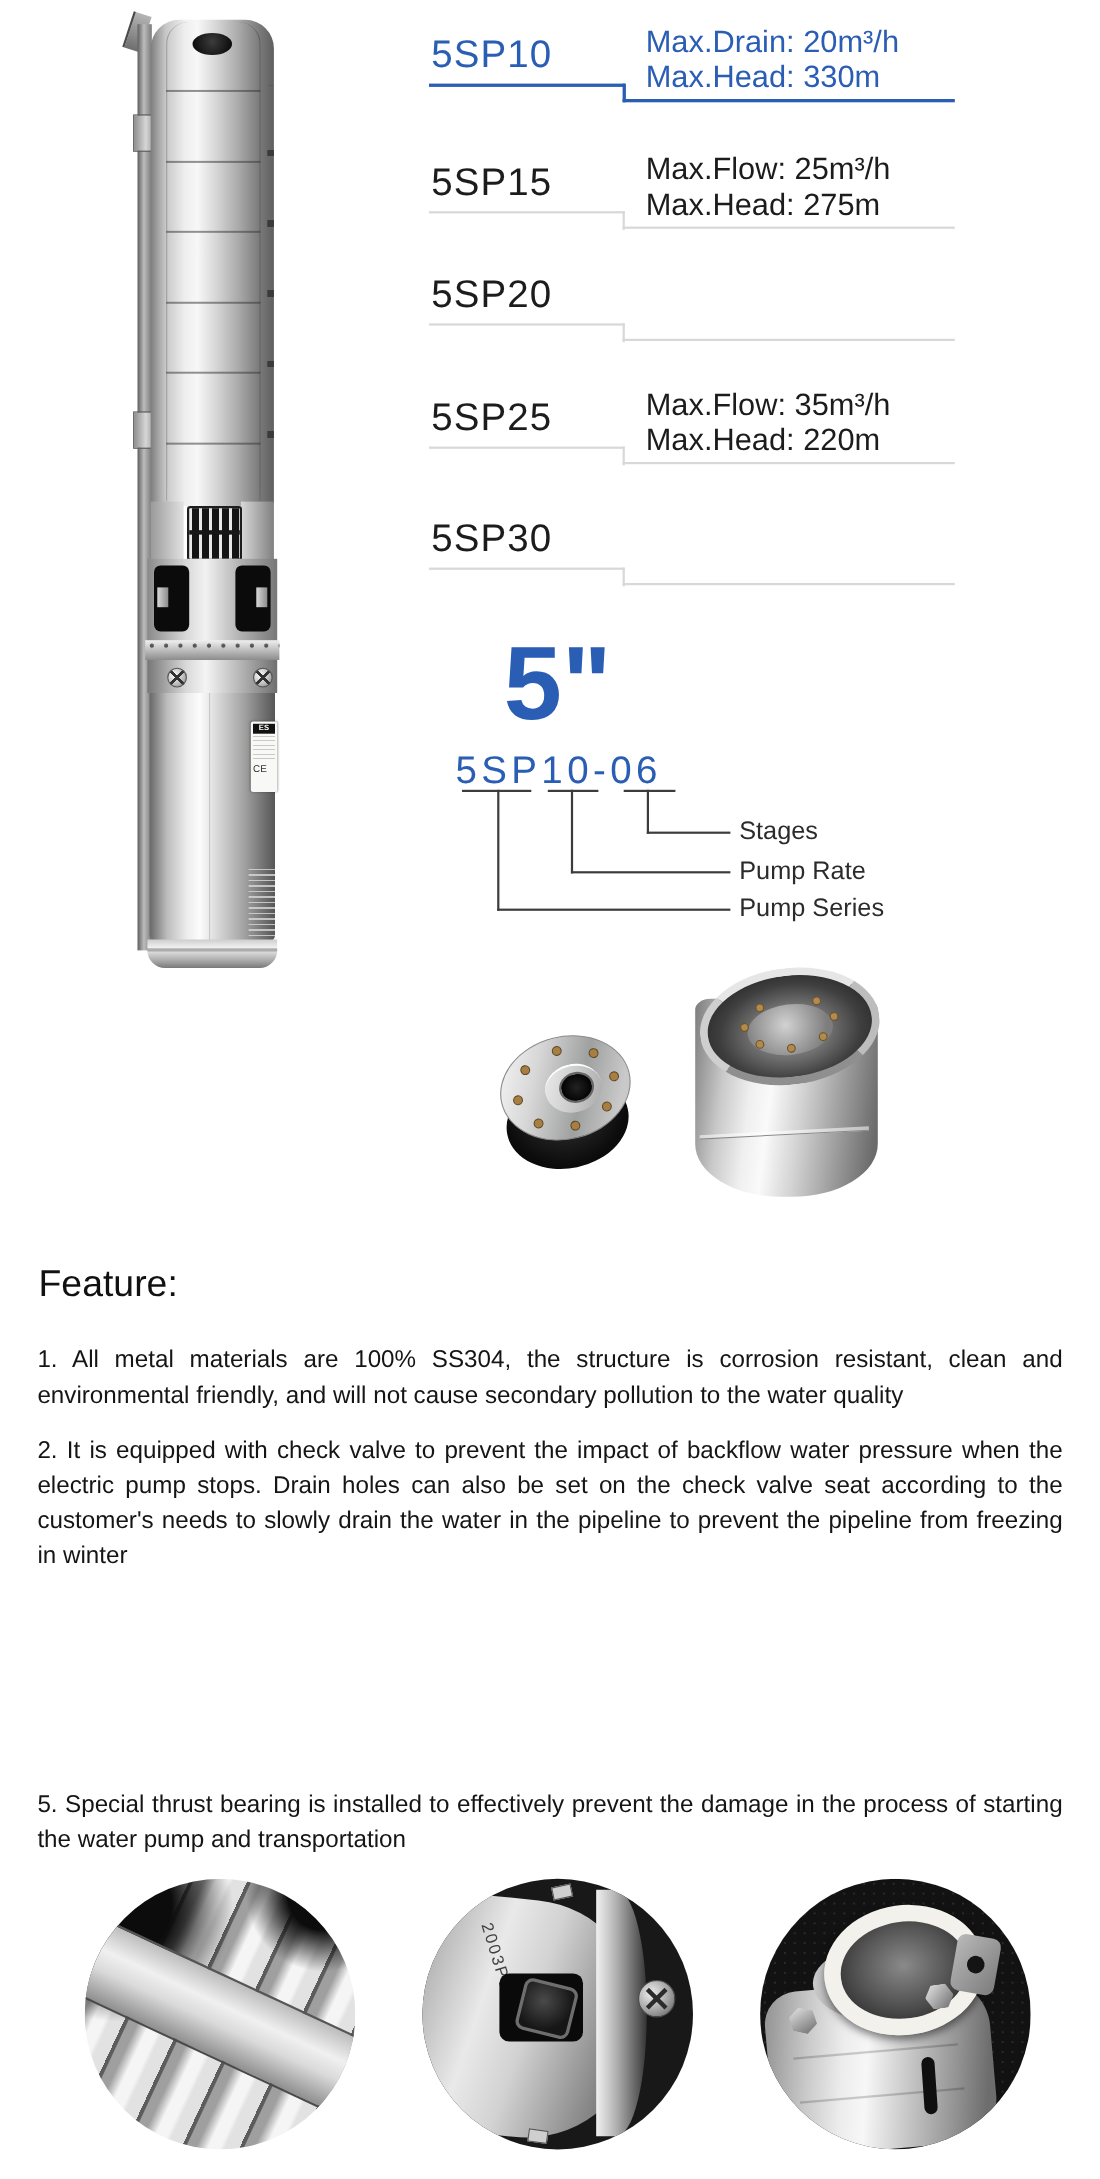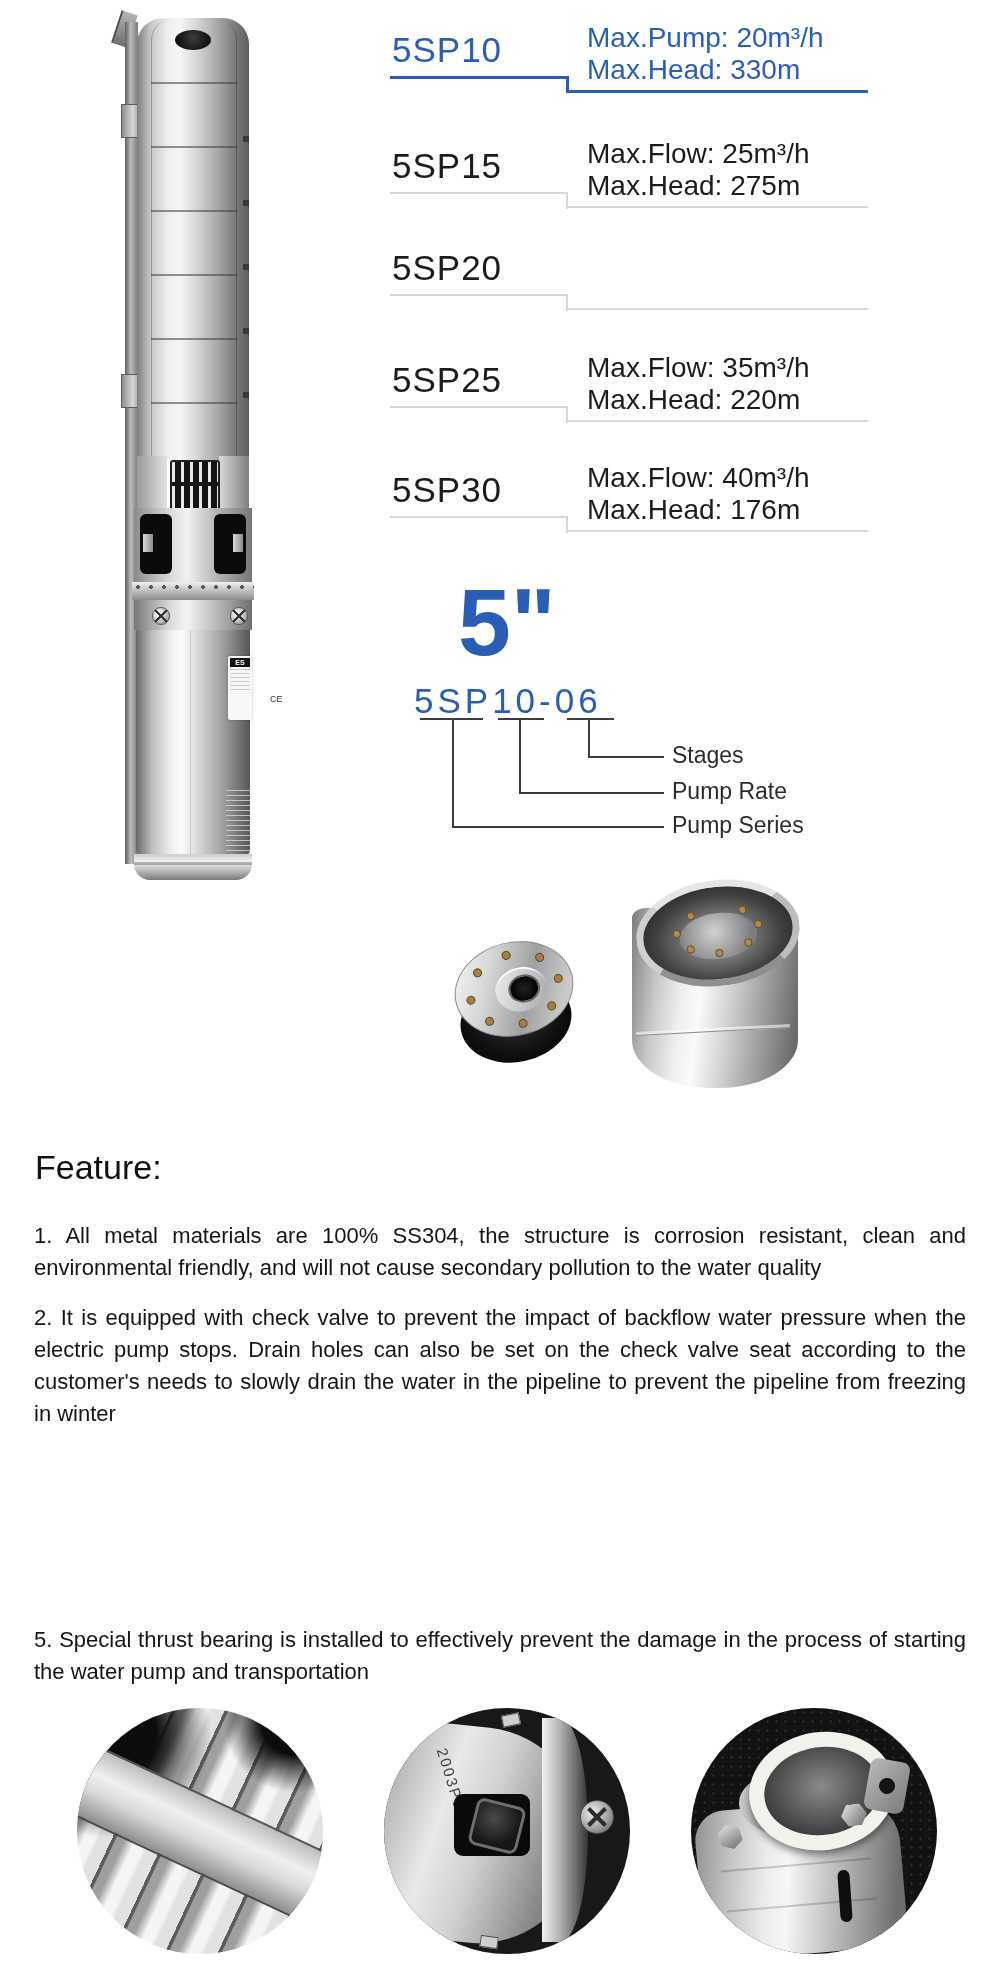--- a/index.html
+++ b/index.html
@@ -69,21 +69,21 @@
   .screw-l{left:18px;} .screw-r{left:96px;}
   .motor{left:44px;top:622px;width:114px;height:226px;border-radius:0 0 6px 6px;
     background:linear-gradient(90deg,#686868 0%,#bdbdbd 14%,#ededed 30%,#fcfcfc 40%,#d6d6d6 55%,#a3a3a3 75%,#6e6e6e 92%,#565656 100%);}
   .motor-seam{left:54px;top:0;width:1px;height:100%;background:rgba(0,0,0,.14);}
   .pump-label{left:92px;top:26px;width:24px;height:64px;background:#f8f8f6;border-radius:2px;
     padding:2px;box-sizing:border-box;box-shadow:0 0 2px rgba(0,0,0,.35);position:absolute;}
   .brand-box{position:static;display:block;width:100%;height:9px;background:#111;color:#fff;
     font-size:7px;line-height:9px;text-align:center;font-weight:bold;}
   .label-lines{position:static;display:block;width:100%;height:22px;margin-top:2px;
     background:repeating-linear-gradient(180deg,#c9c9c9 0 1px,transparent 1px 4px);}
-  .ce-mark{position:static;display:block;font-size:9px;color:#333;margin-top:3px;margin-left:40px;}
+  .ce-mark{position:static;display:block;font-size:9px;color:#333;margin-top:3px;}
   .pump-finetext{left:90px;top:160px;width:24px;height:62px;opacity:.8;
     background:repeating-linear-gradient(180deg,#d9d9d9 0 1px,transparent 1px 5px);}
   .bottomcap{left:42px;top:846px;width:118px;height:26px;border-radius:0 0 16px 16px;
     background:linear-gradient(180deg,#cdcdcd,#f2f2f2 30%,#9f9f9f 80%,#787878);}
   .bottomcap-groove{left:0;top:8px;width:100%;height:3px;background:rgba(0,0,0,.25);}
   
   .impeller{position:absolute;left:448px;top:938px;width:135px;height:128px;}
   .impeller *{position:absolute;}
   .imp-cone{left:12px;top:40px;width:112px;height:84px;border-radius:50%;
     background:radial-gradient(circle at 50% 30%,#3a3a3a,#0b0b0b 70%);transform:rotate(-12deg);}
@@ -194,21 +194,21 @@
     </div>
     <div class="bottomcap">
       <div class="bottomcap-groove"></div>
     </div>
   </div>
 
   <div>
     <div class="spec-row highlight" style="top:22px">
       <div class="model">5SP10</div>
       <div class="vals">
-        <div>Max.Pump: 20m³/h</div>
+        <div>Max.Drain: 20m³/h</div>
         <div>Max.Head: 330m</div>
       </div>
       <div class="uline ul-a"></div>
       <div class="uline ul-b"></div>
       <div class="uline ul-c"></div>
     </div>
     <div class="spec-row" style="top:138px">
       <div class="model">5SP15</div>
       <div class="vals">
         <div>Max.Flow: 25m³/h</div>
@@ -229,24 +229,20 @@
       <div class="vals">
         <div>Max.Flow: 35m³/h</div>
         <div>Max.Head: 220m</div>
       </div>
       <div class="uline ul-a"></div>
       <div class="uline ul-b"></div>
       <div class="uline ul-c"></div>
     </div>
     <div class="spec-row" style="top:462px">
       <div class="model">5SP30</div>
-      <div class="vals">
-        <div>Max.Flow: 40m³/h</div>
-        <div>Max.Head: 176m</div>
-      </div>
       <div class="uline ul-a"></div>
       <div class="uline ul-b"></div>
       <div class="uline ul-c"></div>
     </div>
   </div>
 
   <div class="size-label">5"</div>
   <div class="model-code">5SP10-06</div>
 
   <div>

